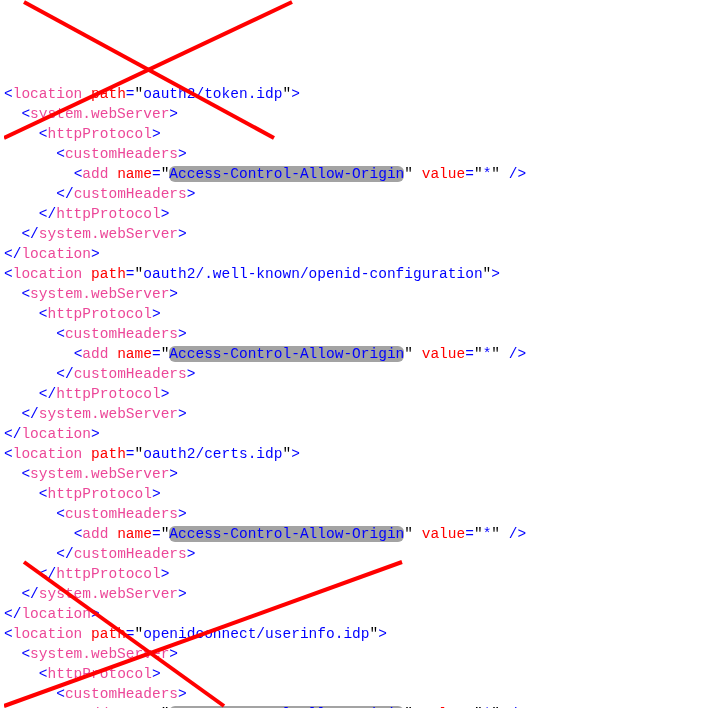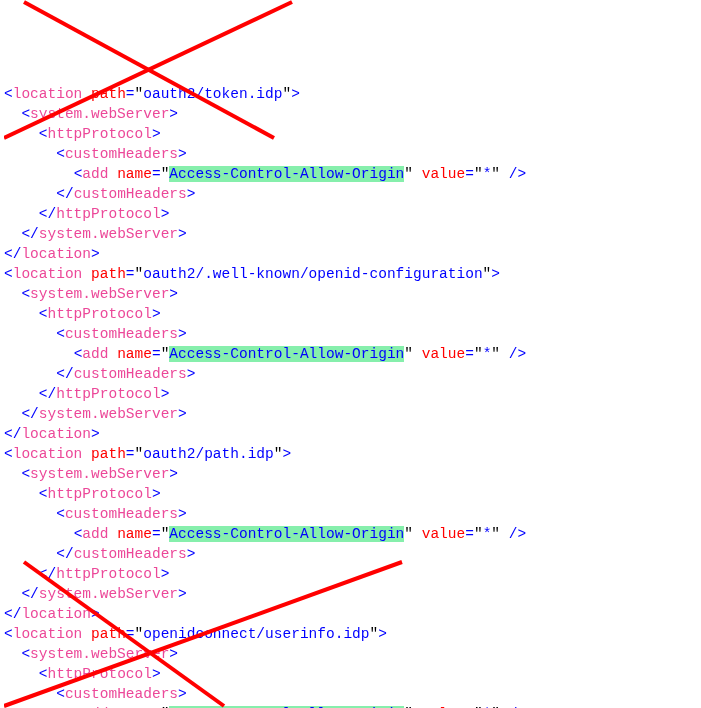--- a/index.html
+++ b/index.html
@@ -16,21 +16,21 @@
     box-sizing: border-box;
     overflow: hidden;
     position: relative;
   }
   .p  { color: #0000ff; } 
   .el { color: #ec4899; } 
   .at { color: #ff0000; } 
   .eq { color: #0000ff; } 
   .q  { color: #000000; } 
   .v  { color: #0000ff; } 
-  .hl { background: #86efac; } 
+  .hl { background: #a3a3a3; border-radius: 6px; } 
   .cross {
     position: absolute;
     pointer-events: none;
   }
   .cross line {
     stroke: #ff0000;
     stroke-width: 4;
   }
 </style>
 </head>
@@ -49,21 +49,21 @@
 <span class="p">&lt;/</span><span class="el">location</span><span class="p">&gt;</span>
 <span class="p">&lt;</span><span class="el">location</span> <span class="at">path</span><span class="eq">=</span><span class="q">"</span><span class="v">oauth2/.well-known/openid-configuration</span><span class="q">"</span><span class="p">&gt;</span>
   <span class="p">&lt;</span><span class="el">system.webServer</span><span class="p">&gt;</span>
     <span class="p">&lt;</span><span class="el">httpProtocol</span><span class="p">&gt;</span>
       <span class="p">&lt;</span><span class="el">customHeaders</span><span class="p">&gt;</span>
         <span class="p">&lt;</span><span class="el">add</span> <span class="at">name</span><span class="eq">=</span><span class="q">"</span><span class="v hl">Access-Control-Allow-Origin</span><span class="q">"</span> <span class="at">value</span><span class="eq">=</span><span class="q">"</span><span class="v">*</span><span class="q">"</span> <span class="p">/&gt;</span>
       <span class="p">&lt;/</span><span class="el">customHeaders</span><span class="p">&gt;</span>
     <span class="p">&lt;/</span><span class="el">httpProtocol</span><span class="p">&gt;</span>
   <span class="p">&lt;/</span><span class="el">system.webServer</span><span class="p">&gt;</span>
 <span class="p">&lt;/</span><span class="el">location</span><span class="p">&gt;</span>
-<span class="p">&lt;</span><span class="el">location</span> <span class="at">path</span><span class="eq">=</span><span class="q">"</span><span class="v">oauth2/path.idp</span><span class="q">"</span><span class="p">&gt;</span>
+<span class="p">&lt;</span><span class="el">location</span> <span class="at">path</span><span class="eq">=</span><span class="q">"</span><span class="v">oauth2/certs.idp</span><span class="q">"</span><span class="p">&gt;</span>
   <span class="p">&lt;</span><span class="el">system.webServer</span><span class="p">&gt;</span>
     <span class="p">&lt;</span><span class="el">httpProtocol</span><span class="p">&gt;</span>
       <span class="p">&lt;</span><span class="el">customHeaders</span><span class="p">&gt;</span>
         <span class="p">&lt;</span><span class="el">add</span> <span class="at">name</span><span class="eq">=</span><span class="q">"</span><span class="v hl">Access-Control-Allow-Origin</span><span class="q">"</span> <span class="at">value</span><span class="eq">=</span><span class="q">"</span><span class="v">*</span><span class="q">"</span> <span class="p">/&gt;</span>
       <span class="p">&lt;/</span><span class="el">customHeaders</span><span class="p">&gt;</span>
     <span class="p">&lt;/</span><span class="el">httpProtocol</span><span class="p">&gt;</span>
   <span class="p">&lt;/</span><span class="el">system.webServer</span><span class="p">&gt;</span>
 <span class="p">&lt;/</span><span class="el">location</span><span class="p">&gt;</span>
 <span class="p">&lt;</span><span class="el">location</span> <span class="at">path</span><span class="eq">=</span><span class="q">"</span><span class="v">openidconnect/userinfo.idp</span><span class="q">"</span><span class="p">&gt;</span>
   <span class="p">&lt;</span><span class="el">system.webServer</span><span class="p">&gt;</span>

